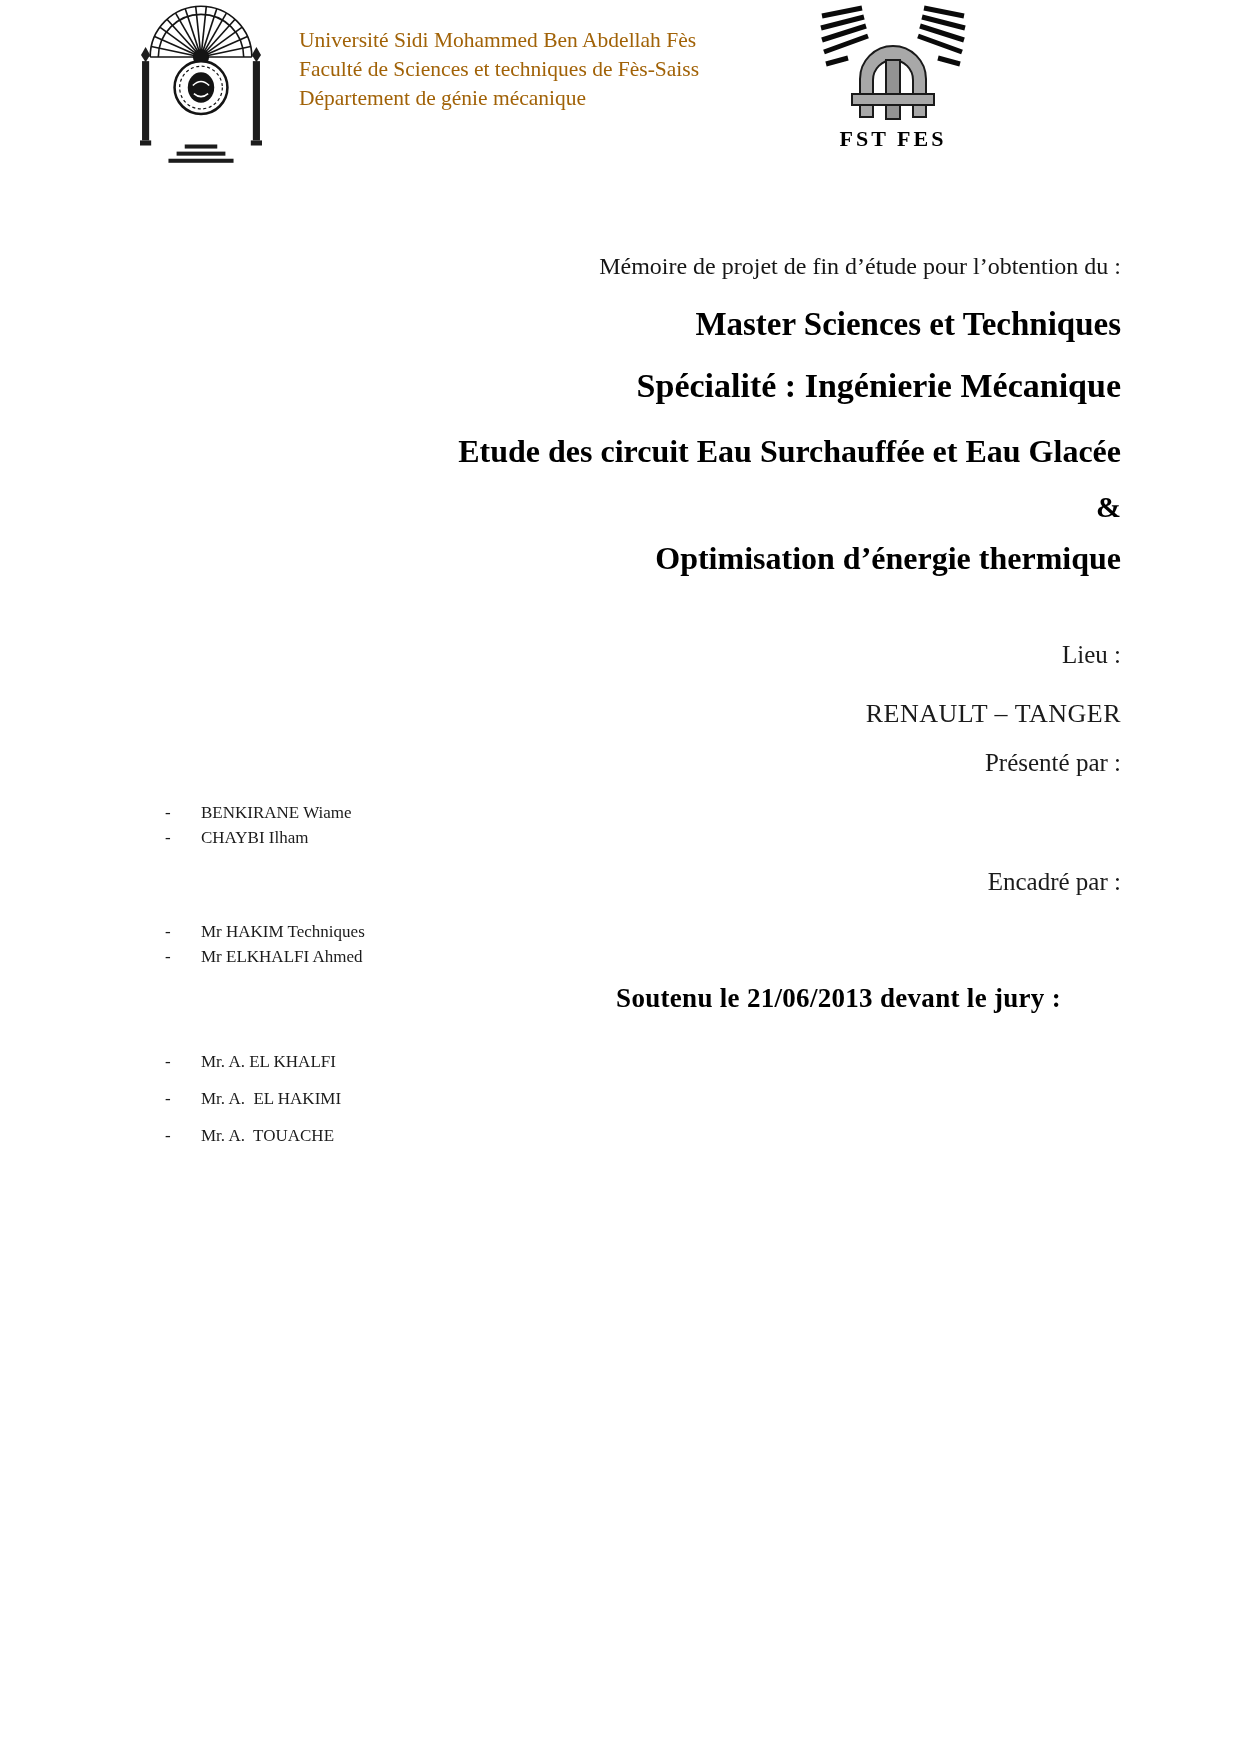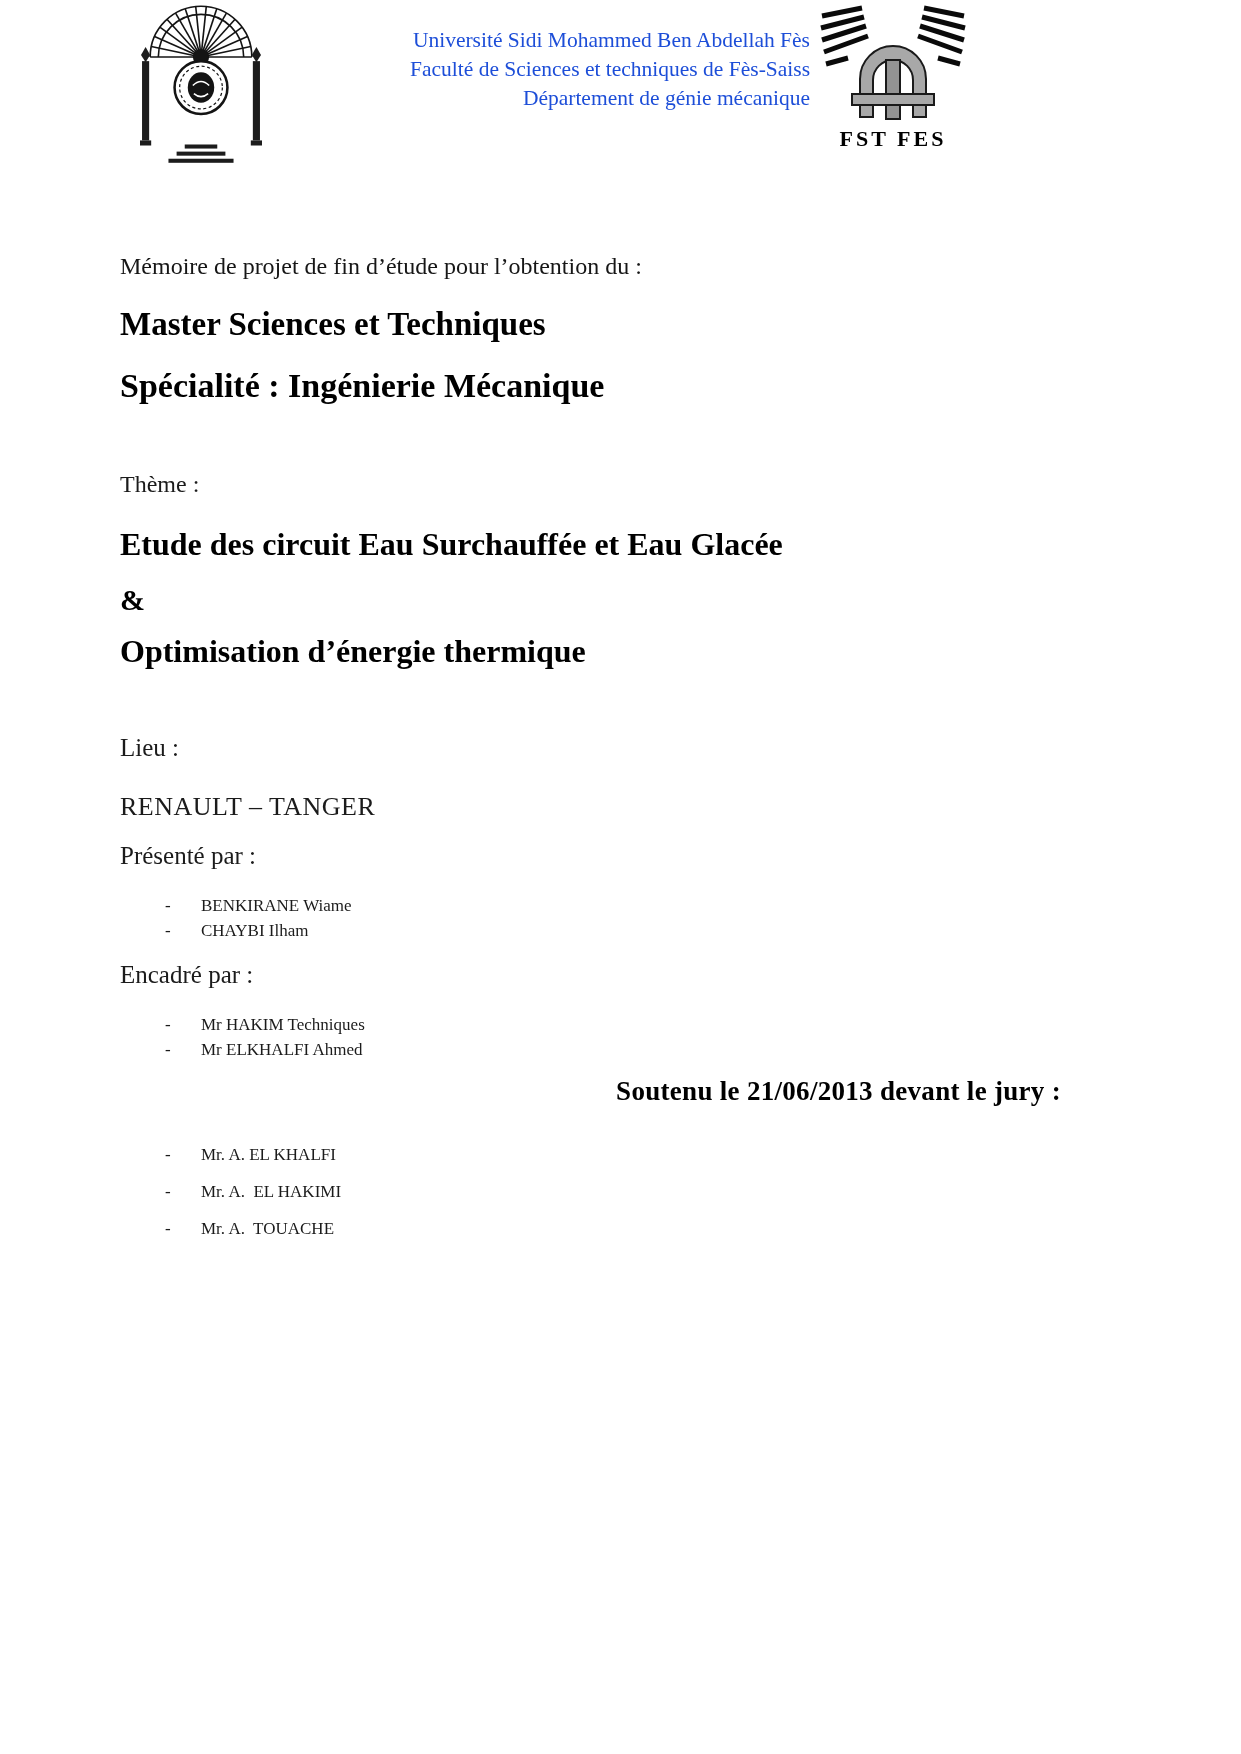--- a/index.html
+++ b/index.html
@@ -8,31 +8,31 @@
     width:1241px;height:1754px;
     background:#ffffff;
     font-family:"Liberation Serif","DejaVu Serif",serif;
     color:#1b1b1b;
     overflow:hidden;
   }
   
   .header{position:relative;height:175px;}
   .emblem{position:absolute;left:140px;top:0;width:122px;height:168px;}
   .header-text{
-    position:absolute;left:285px;top:26px;width:525px;
-    text-align:right;font-size:21.5px;line-height:1.34;color:#1d4ed8;
+    position:absolute;left:299px;top:26px;width:525px;
+    text-align:left;font-size:21.5px;line-height:1.34;color:#a16207;
   }
   .fst-logo{position:absolute;left:818px;top:4px;width:150px;text-align:center;}
   .fst-text{
     font-weight:bold;font-size:22px;letter-spacing:3px;color:#000;
     margin-top:0;font-family:"Liberation Serif","DejaVu Serif",serif;
   }
   
   .content{padding:0 120px;}
-  .center{text-align:left;}
+  .center{text-align:right;}
   .intro{margin-top:78px;font-size:24px;color:#161616;}
   .degree1{margin-top:26px;font-size:33px;font-weight:bold;color:#000;}
   .degree2{margin-top:24px;font-size:34px;font-weight:bold;color:#000;}
   .theme-label{margin-top:66px;font-size:24px;}
   .title1{margin-top:28px;font-size:32px;font-weight:bold;color:#000;}
   .amp{margin-top:20px;font-size:30px;font-weight:bold;color:#000;}
   .title2{margin-top:16px;font-size:32px;font-weight:bold;color:#000;}
   .lieu-label{margin-top:64px;font-size:25px;}
   .lieu-value{margin-top:30px;font-size:26px;letter-spacing:0.5px;}
   .section-label{margin-top:20px;font-size:25px;}
@@ -122,21 +122,20 @@
     </div>
   </div>
 
   <div class="content">
 
     <div class="center intro">Mémoire de projet de fin d’étude pour l’obtention du :</div>
 
     <div class="center degree1">Master Sciences et Techniques</div>
     <div class="center degree2">Spécialité : Ingénierie Mécanique</div>
 
-    <div class="center theme-label">Thème :</div>
 
     <div class="center title1">Etude des circuit Eau Surchauffée et Eau Glacée</div>
     <div class="center amp">&amp;</div>
     <div class="center title2">Optimisation d’énergie thermique</div>
 
     <div class="center lieu-label">Lieu :</div>
     <div class="center lieu-value">RENAULT – TANGER</div>
 
     <div class="center section-label">Présenté par :</div>
     <div class="list">

